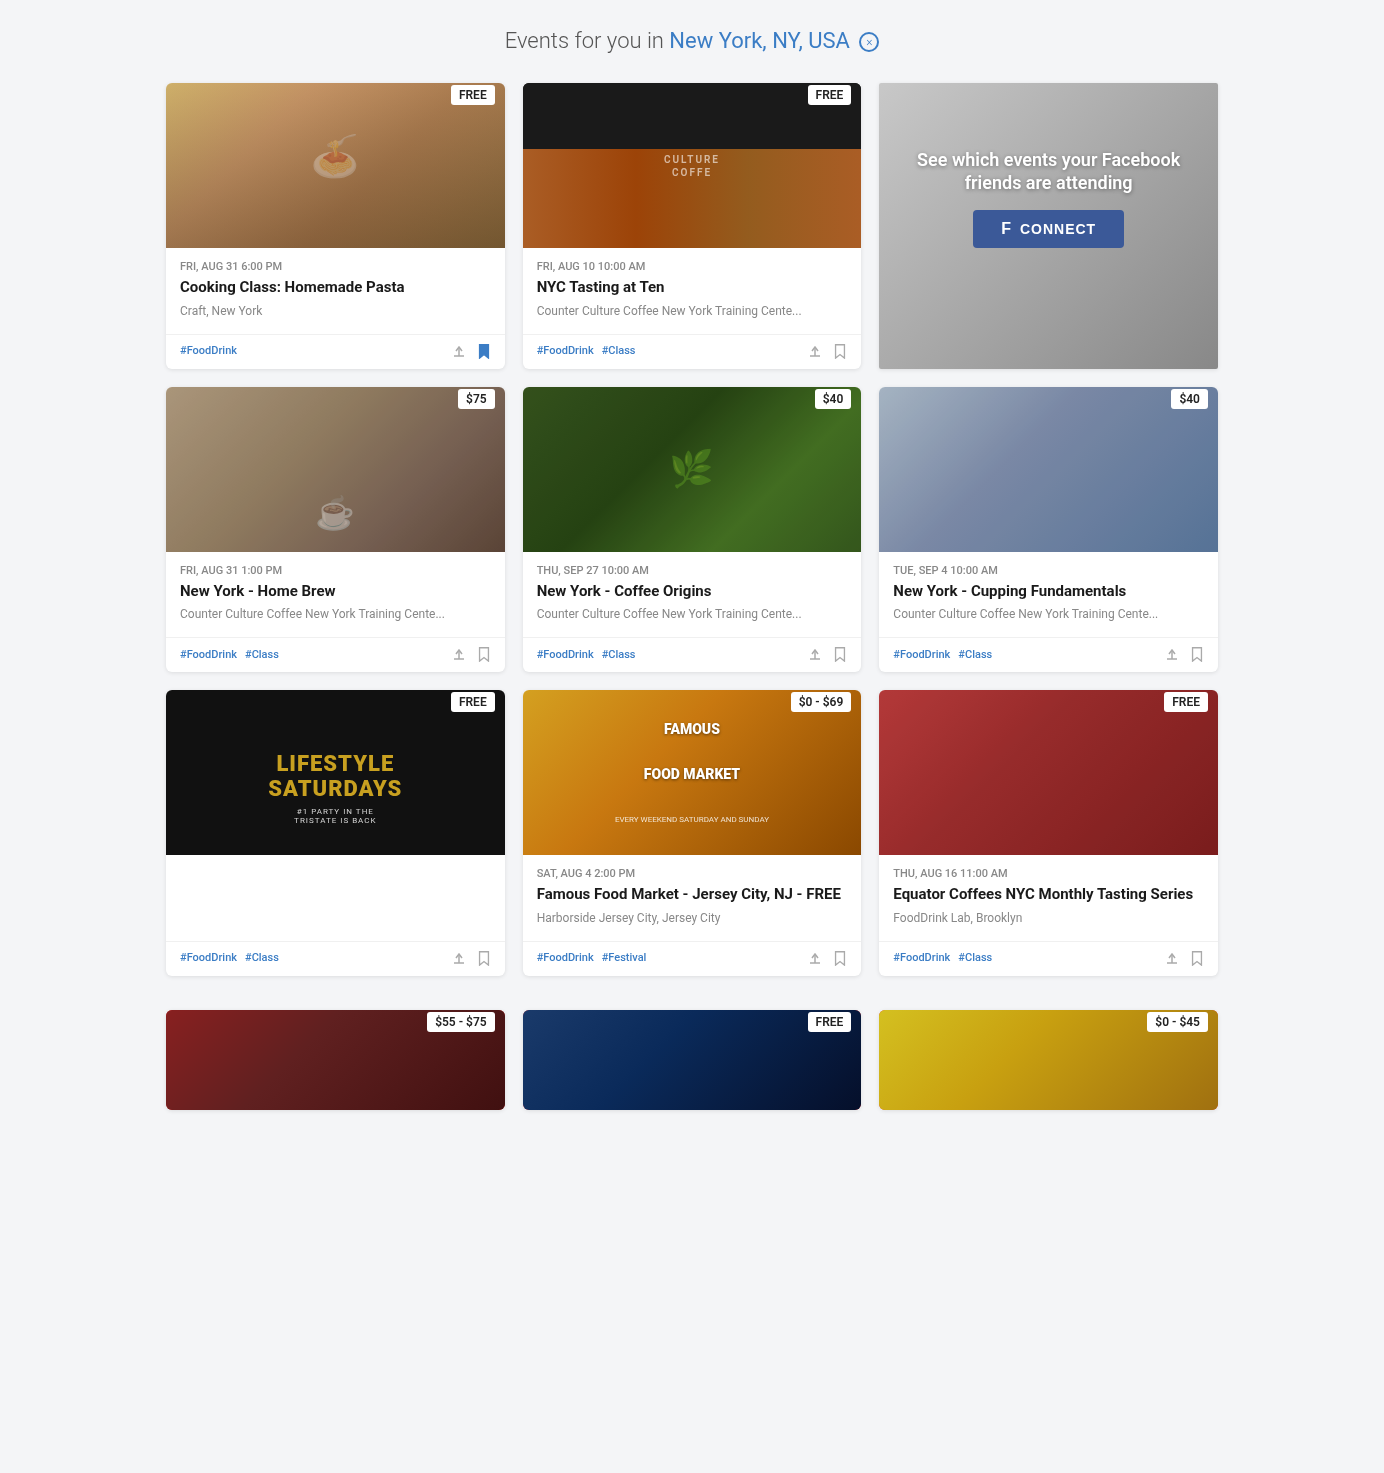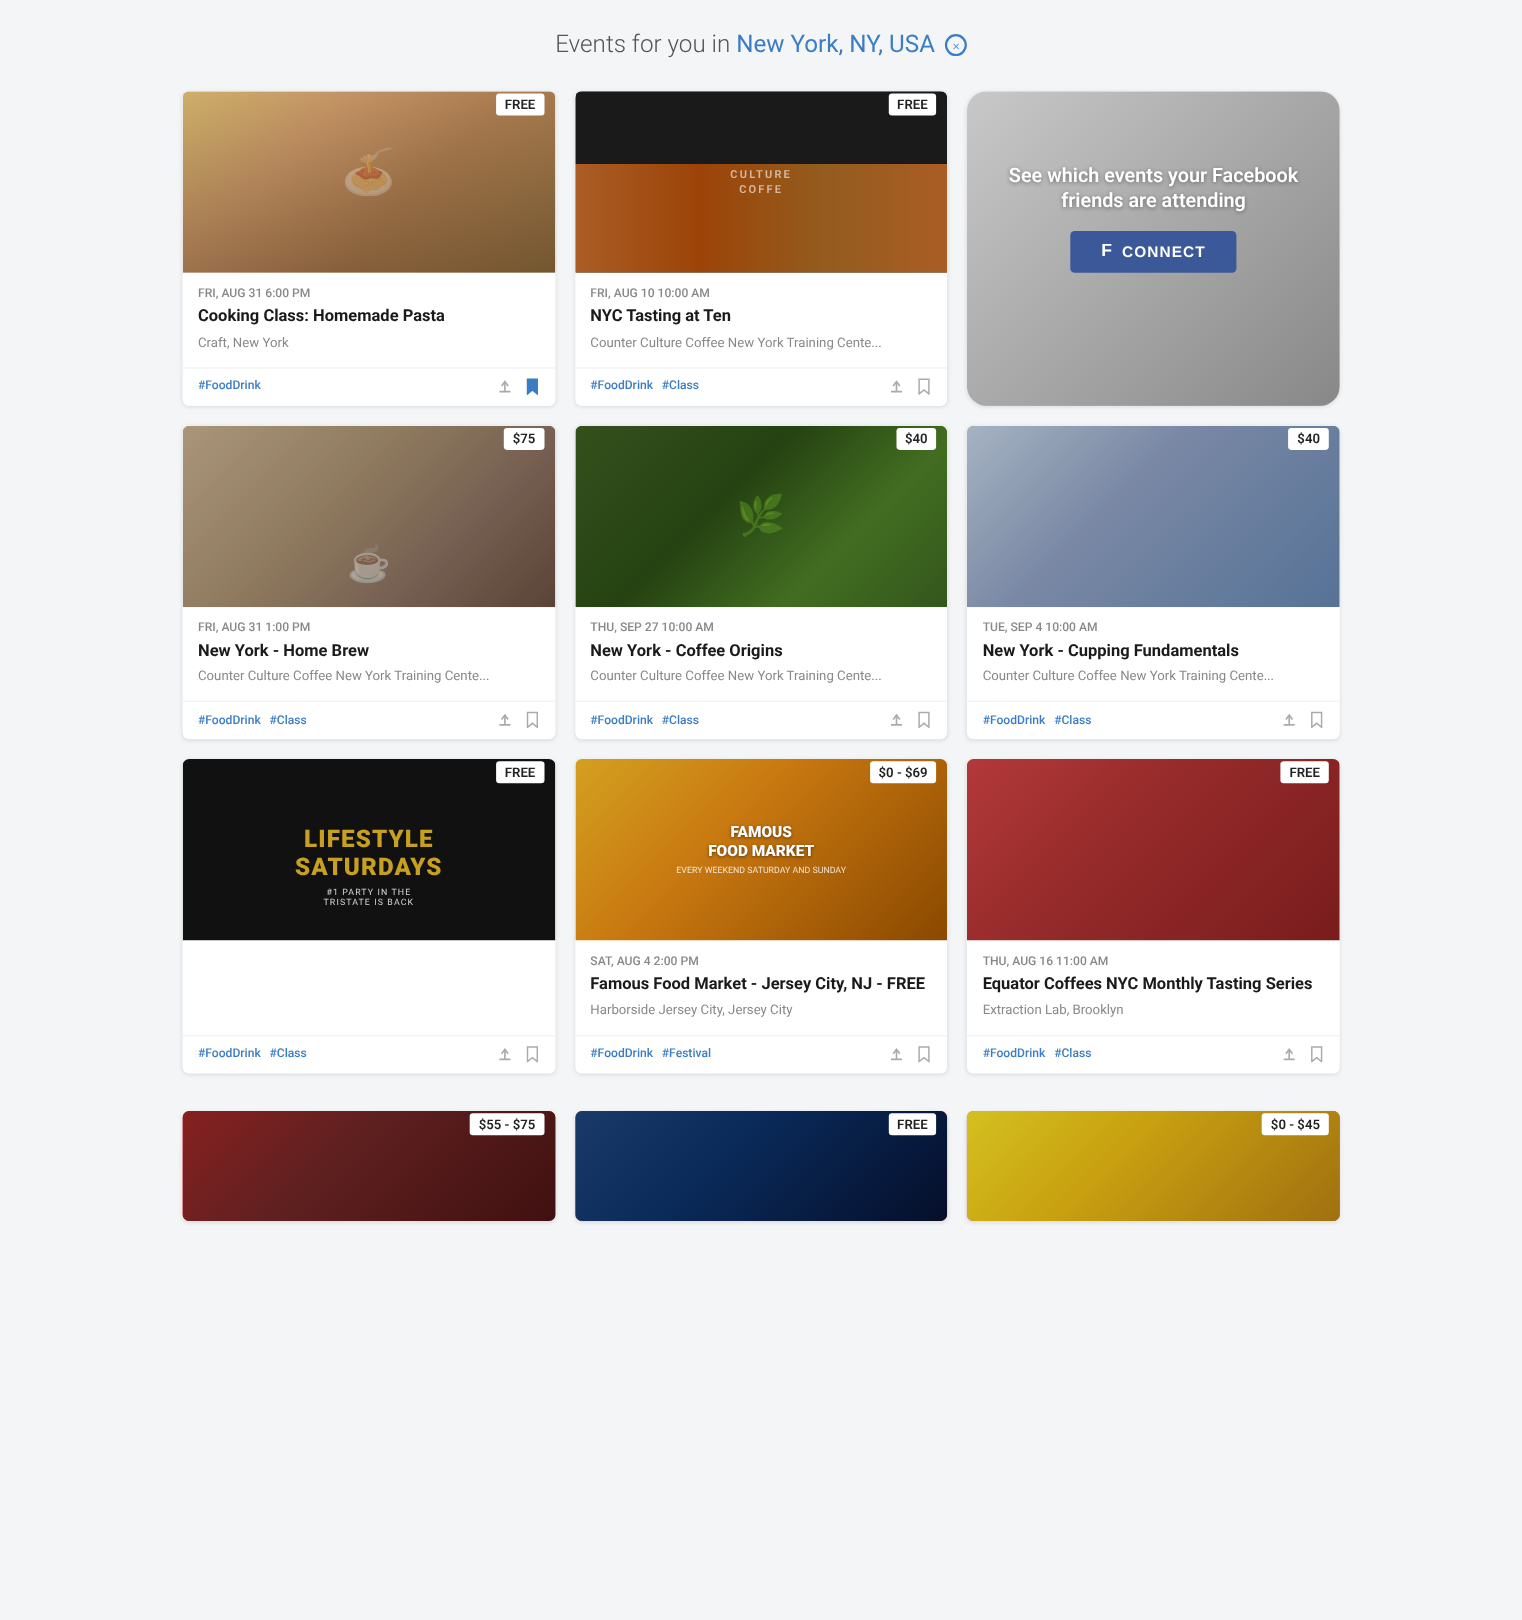--- a/index.html
+++ b/index.html
@@ -119,21 +119,21 @@
       font-size: 16px;
       display: flex;
       align-items: center;
     }
     .action-icon.saved {
       color: #3b7dc5;
     }
     
     .fb-card {
       background: #fff;
-      border-radius: 18px;
+      border-radius: 2px;
       overflow: hidden;
       box-shadow: 0 1px 4px rgba(0,0,0,0.1);
       position: relative;
       min-height: 230px;
     }
     .fb-card-bg {
       width: 100%;
       height: 100%;
       position: absolute;
       top: 0; left: 0;
@@ -433,21 +433,21 @@
             <path d="M2,2 L12,2 L12,17 L7,13 L2,17 Z"></path>
           </svg>
         </span>
       </div>
     </div>
   </div>
     <div class="card">
     <div class="event-img">
 
     <div style="width:100%;height:100%;background:linear-gradient(135deg,#d4a020 0%,#c87810 40%,#8a4800 100%);position:relative;">
-      <div style="position:absolute;inset:0;display:flex;flex-direction:column;align-items:center;justify-content:center;text-align:center;padding:25px;">
+      <div style="position:absolute;inset:0;display:flex;flex-direction:column;align-items:center;justify-content:center;text-align:center;padding:25px;gap:28px;">
         <div style="color:#fff;font-size:14px;font-weight:900;line-height:1.2;text-shadow:0 1px 3px rgba(0,0,0,0.5);">FAMOUS</div>
         <div style="color:#fff;font-size:14px;font-weight:900;line-height:1.2;text-shadow:0 1px 3px rgba(0,0,0,0.5);">FOOD MARKET</div>
         <div style="color:#fff;font-size:8px;margin-top:4px;opacity:0.8;">EVERY WEEKEND SATURDAY AND SUNDAY</div>
       </div>
     </div>
 
       <div class="price-badge">$0 - $69</div>
     </div>
     <div class="card-body">
       <div class="card-date">SAT, AUG 4 2:00 PM</div>
@@ -480,21 +480,21 @@
 
     <div style="width:100%;height:100%;background:linear-gradient(135deg,#c84040 0%,#a83030 40%,#882020 100%);position:relative;">
       <div style="position:absolute;inset:0;background:rgba(0,0,0,0.1);"></div>
     </div>
 
       <div class="price-badge">FREE</div>
     </div>
     <div class="card-body">
       <div class="card-date">THU, AUG 16 11:00 AM</div>
       <div class="card-title">Equator Coffees NYC Monthly Tasting Series</div>
-      <div class="card-venue">Extraction Lab, Brooklyn</div>
+      <div class="card-venue">FoodDrink Lab, Brooklyn</div>
     </div>
     <div class="card-footer">
       <div class="card-tags">
           <span class="tag">#FoodDrink</span>
           <span class="tag">#Class</span>
         </div>
       <div class="card-actions">
         <span class="action-icon">
           <svg width="16" height="16" viewBox="0 0 16 16" fill="none" stroke="#aaa" stroke-width="1.5">
             <polyline points="5,8 8,4 11,8"></polyline>

